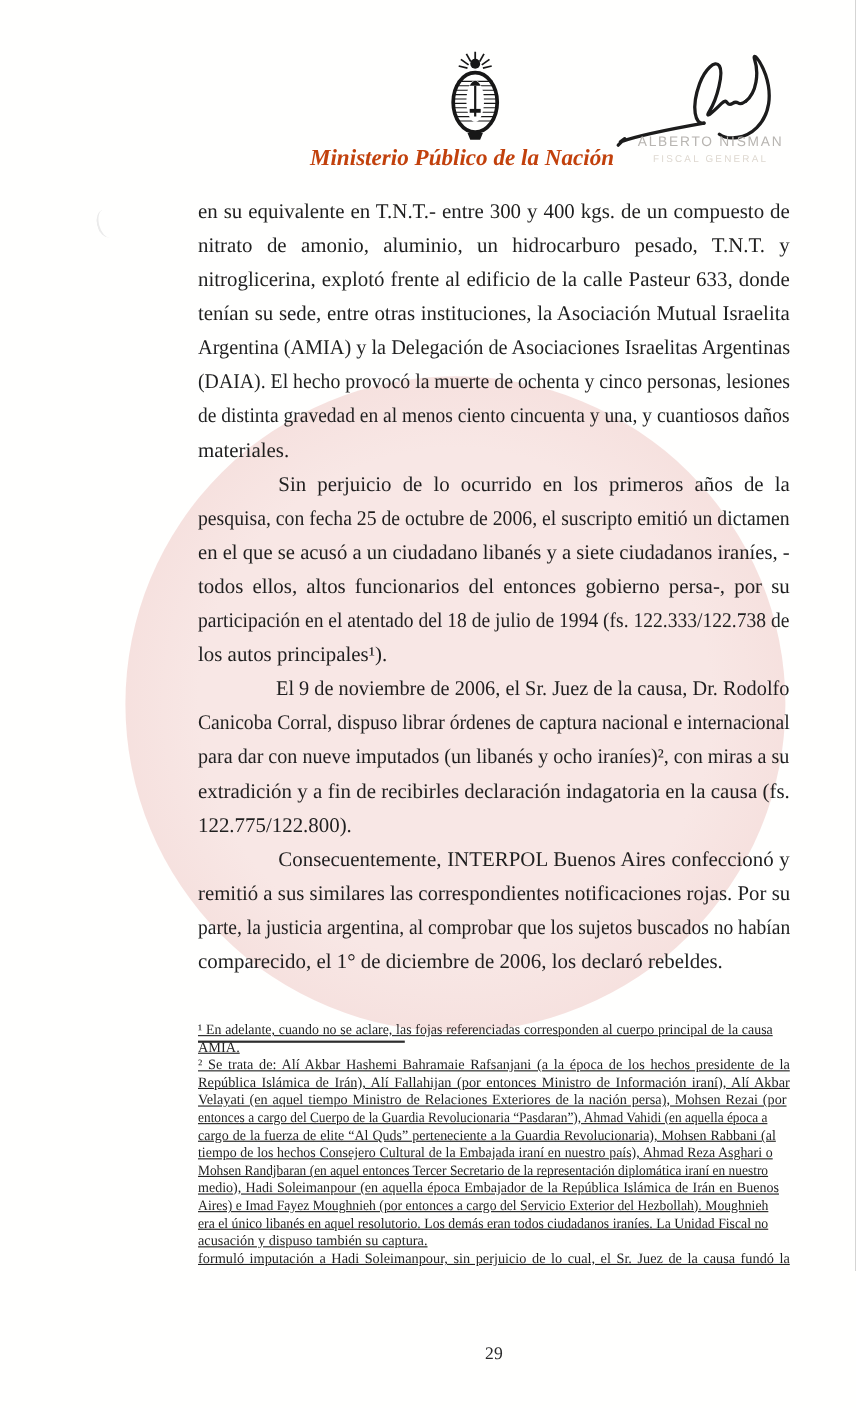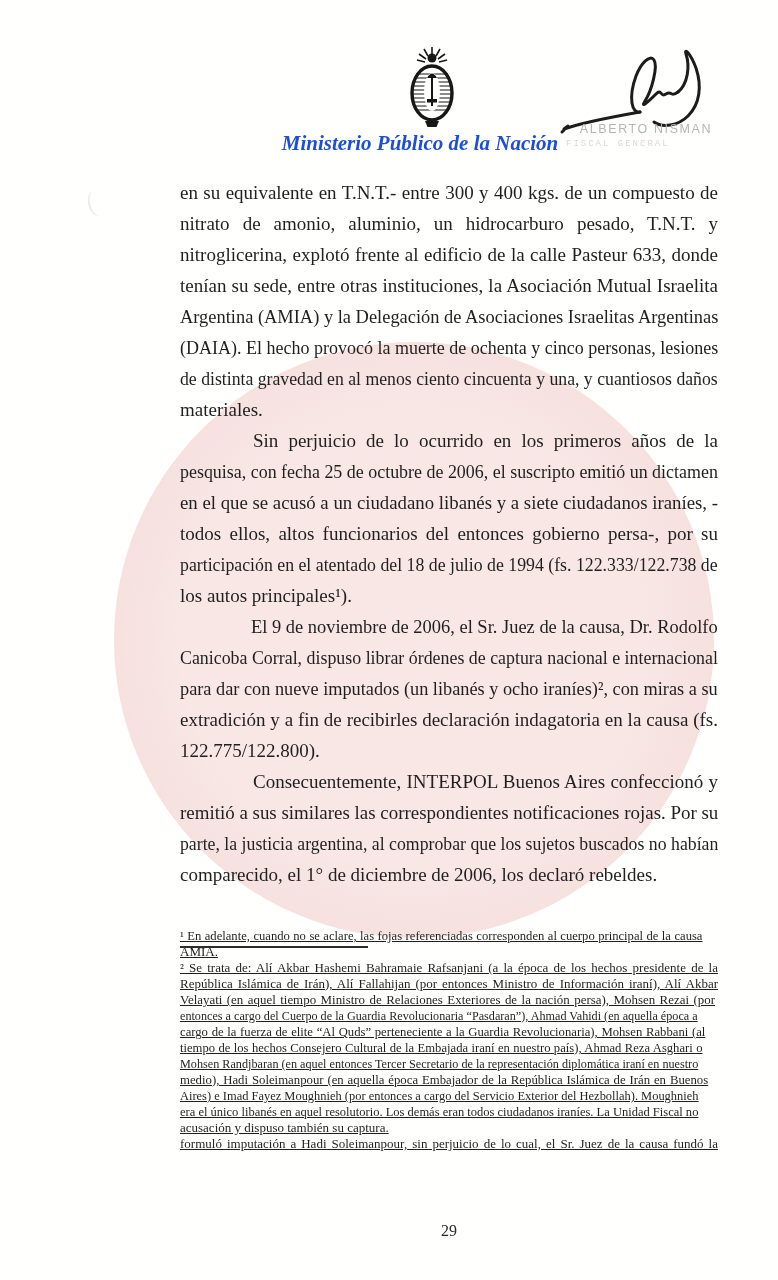--- a/index.html
+++ b/index.html
@@ -18,32 +18,32 @@
   .wm-letters{
     position:absolute; left:138px; top:428px; z-index:2;
     font-family:"DejaVu Sans","Liberation Sans",sans-serif;
     font-weight:bold; font-size:330px; line-height:330px;
     letter-spacing:14px; color:#ffffff; user-select:none;
   }
   
   .coat{position:absolute; left:402px; top:46px; z-index:3;}
   .title{
     position:absolute; left:270px; top:131px; width:300px; z-index:3;
-    text-align:center; font-size:21px; font-weight:bold; font-style:italic; color:#1d4ed8;
+    text-align:center; font-size:21px; font-weight:bold; font-style:italic; color:#c2410c;
   }
   .sig{position:absolute; left:548px; top:46px; width:190px; height:105px; z-index:3;}
   .sig svg{position:absolute; left:0; top:0;}
   .sig-name{
     position:absolute; left:18px; top:76px; width:160px; text-align:center;
     font-family:"Liberation Sans",sans-serif; font-size:12.5px; letter-spacing:1.6px;
     color:#b8b5b1; white-space:nowrap;
   }
   .sig-role{
-    position:absolute; left:18px; top:93px; width:160px; text-align:left;
-    font-family:Liberation Mono, monospace; font-size:9px; letter-spacing:2px;
+    position:absolute; left:18px; top:93px; width:160px; text-align:center;
+    font-family:Liberation Sans, sans-serif; font-size:9px; letter-spacing:2px;
     color:#ded8d0; white-space:nowrap;
   }
   
   .body-text{position:absolute; left:180px; top:177px; width:538px; z-index:3; font-size:19px;}
   .bline{
     height:31px; line-height:31px; white-space:nowrap;
     text-align:justify; text-align-last:justify; transform-origin:0 50%;
   }
   .bline.last{text-align-last:left;}
   .bline.indent{text-indent:73px;}

